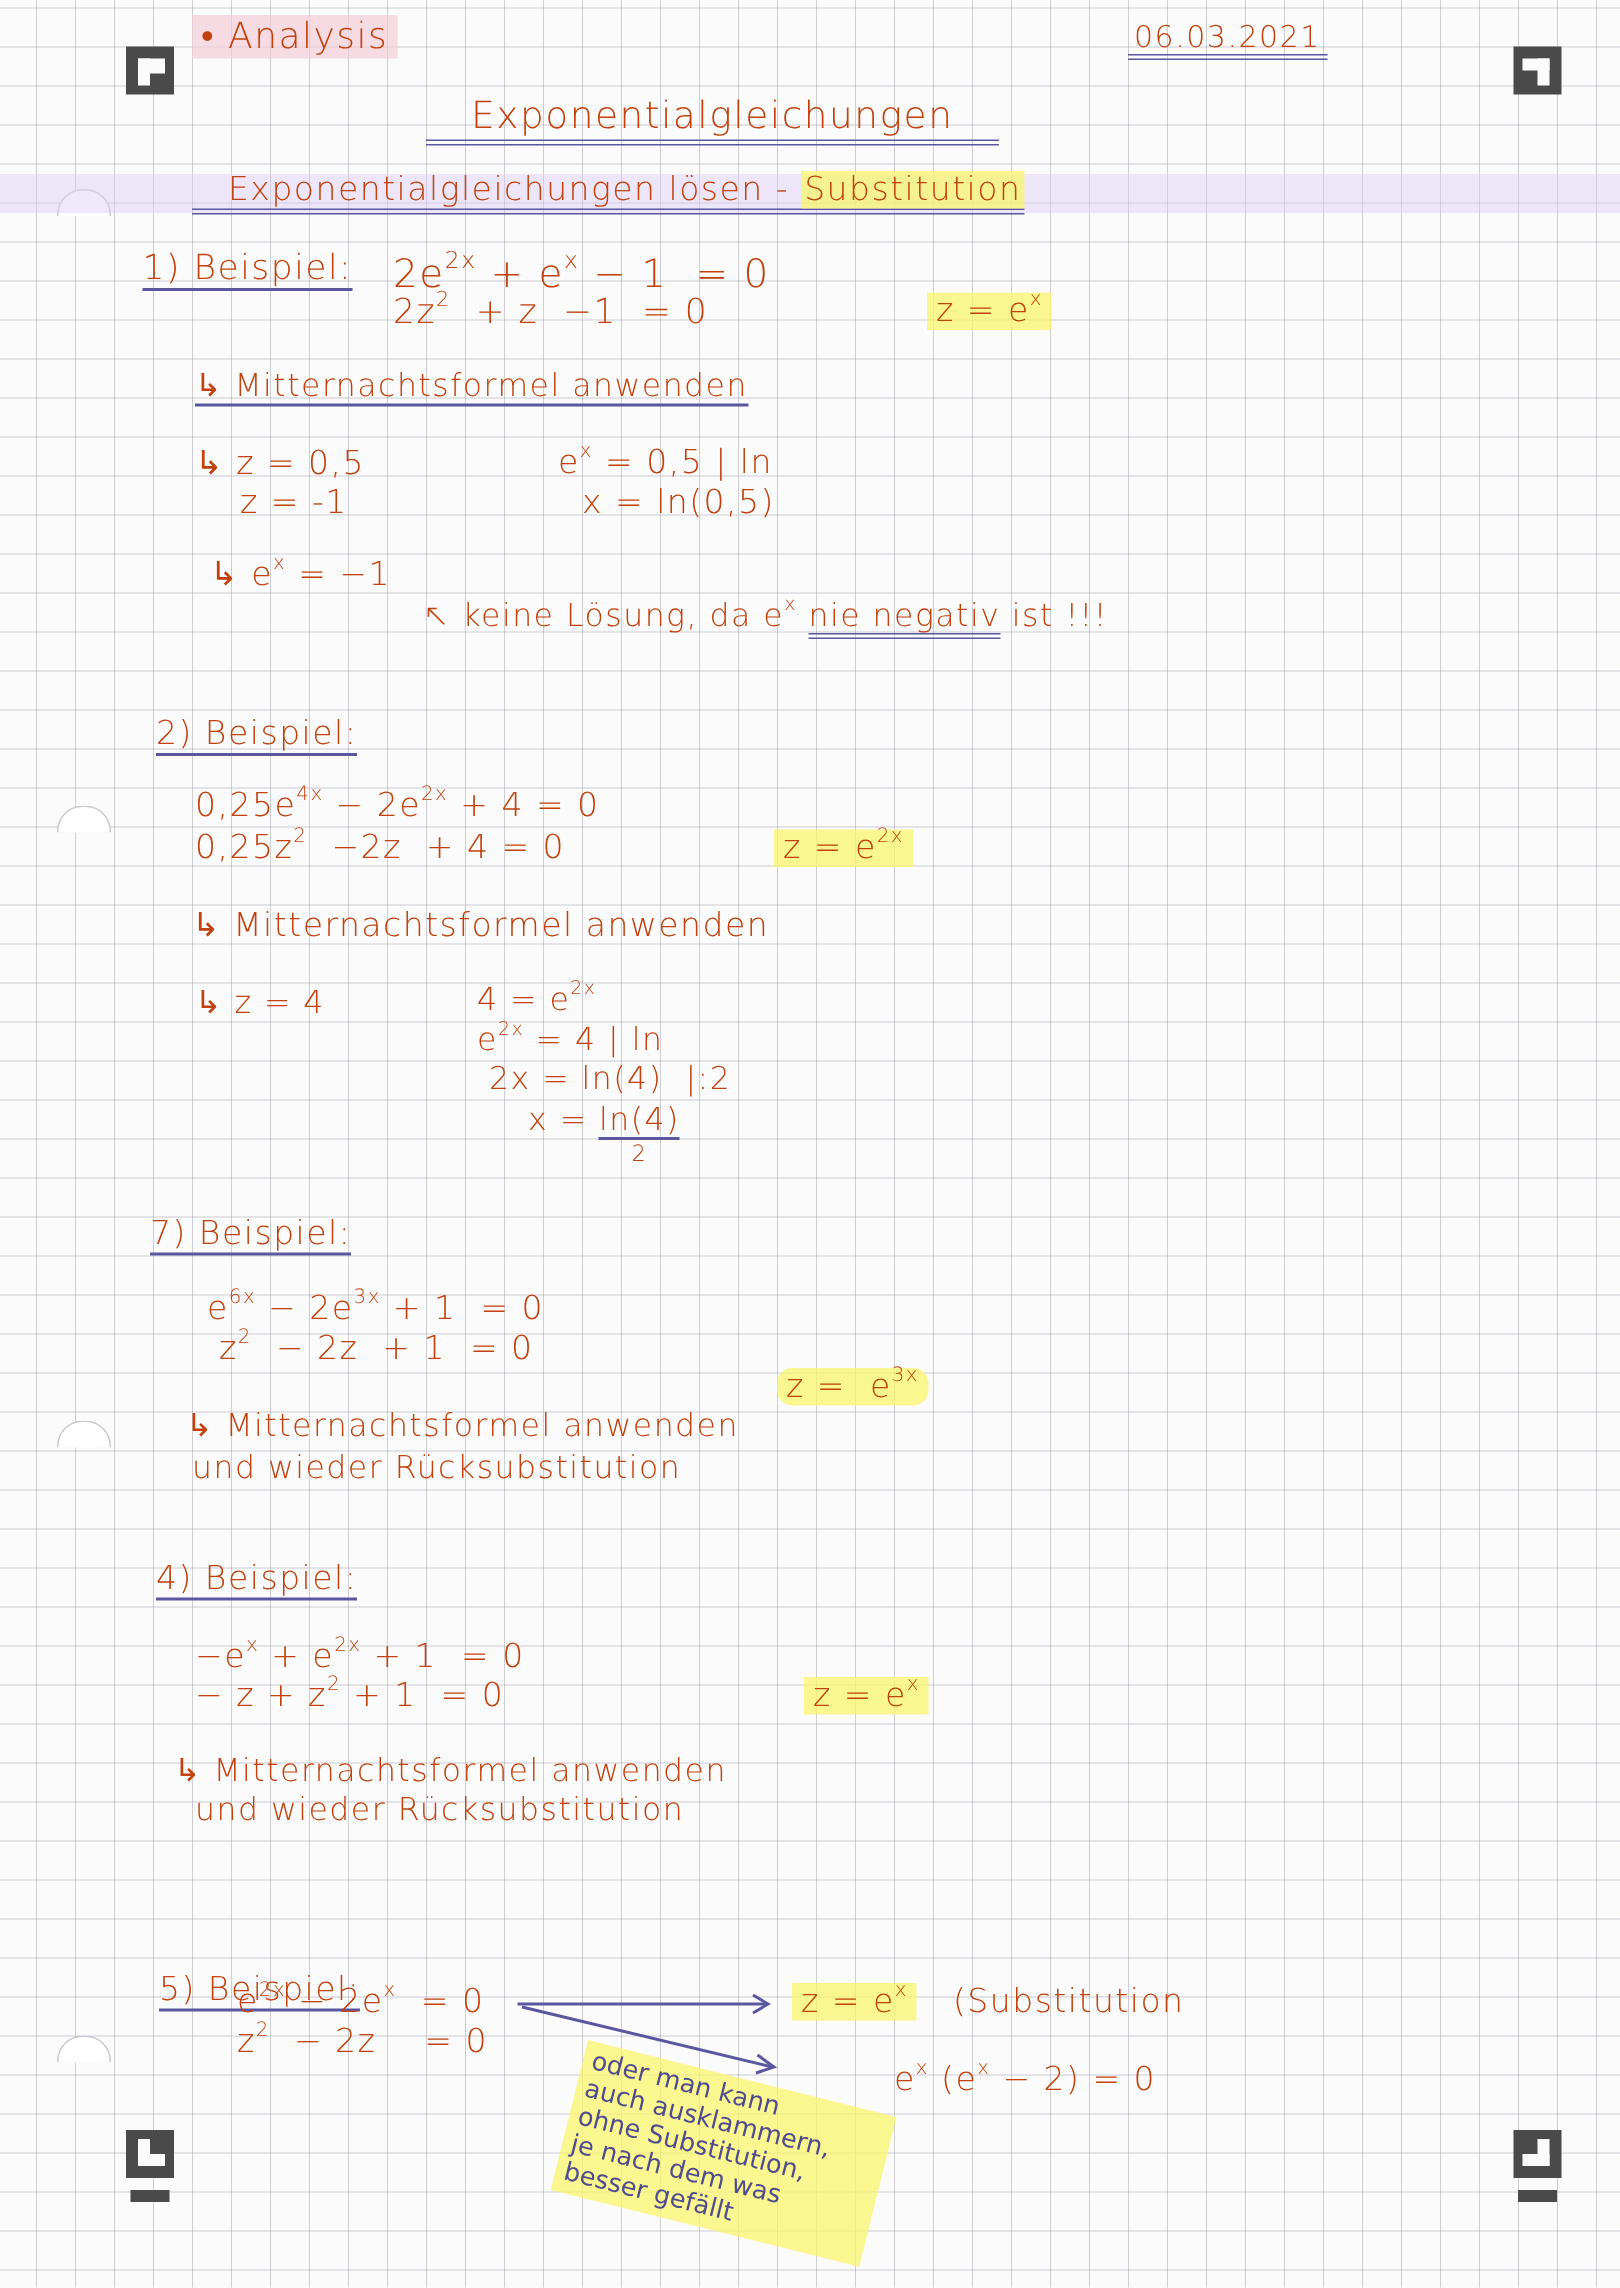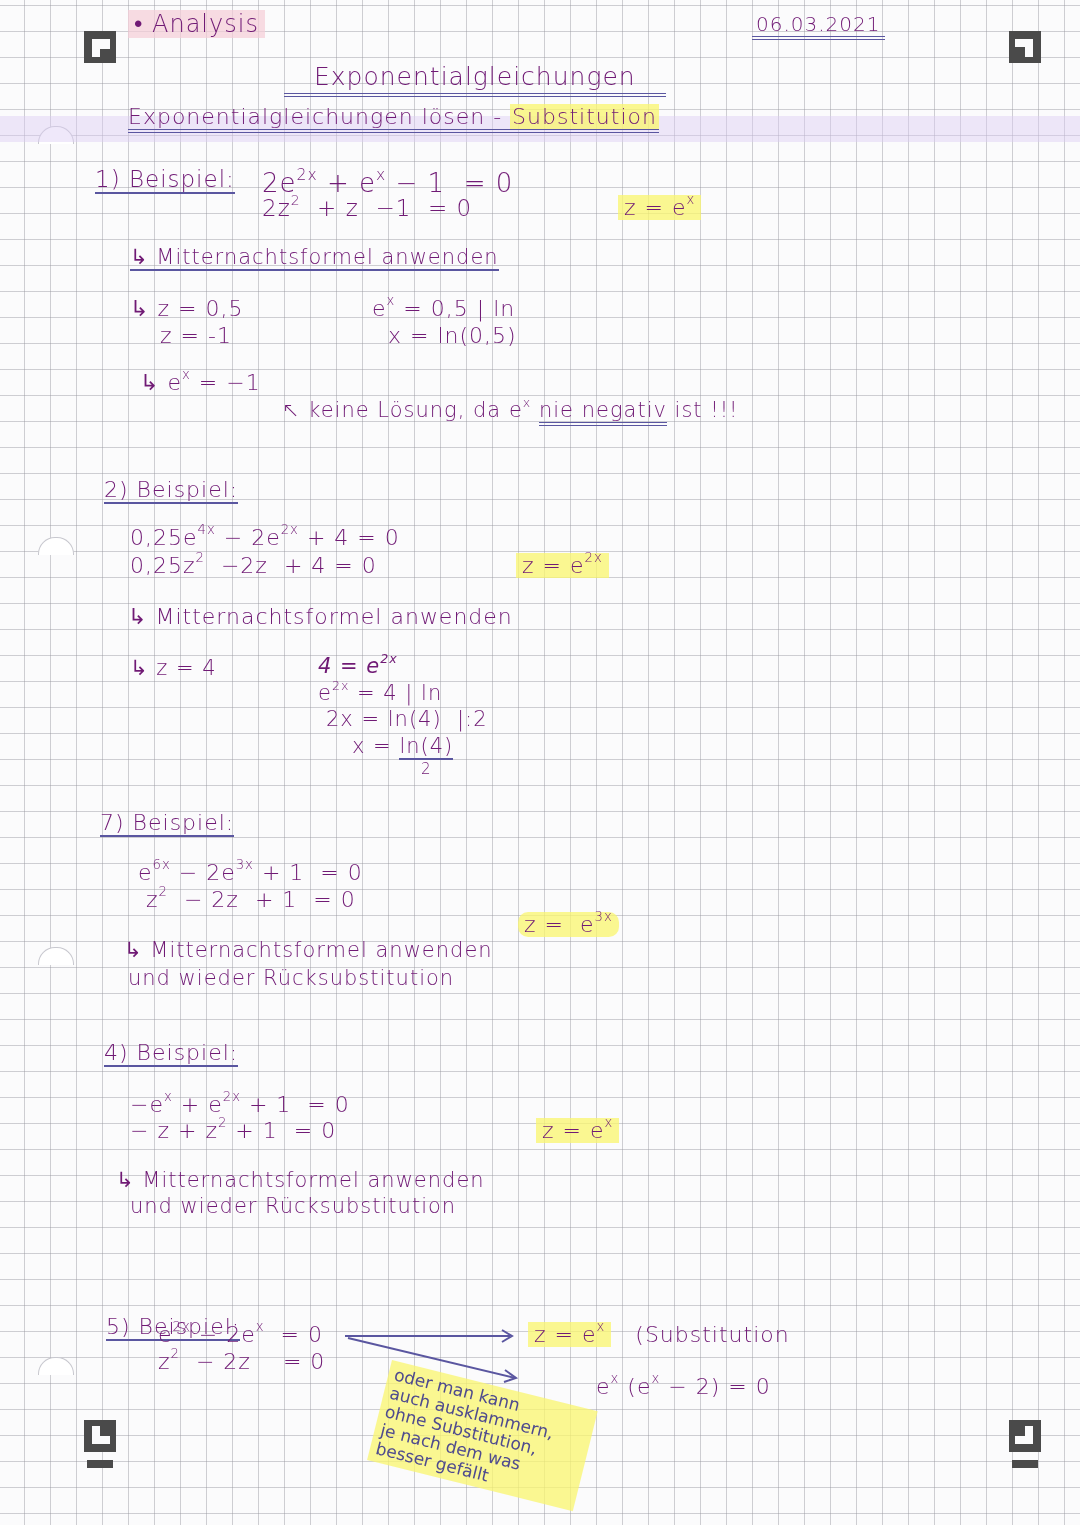--- a/index.html
+++ b/index.html
@@ -7,21 +7,21 @@
     width:1080px;height:1525px;position:relative;overflow:hidden;
     background-color:#fbfbfc;
     background-image:
       linear-gradient(to right, rgba(150,150,160,0.45) 1px, transparent 1px),
       linear-gradient(to bottom, rgba(150,150,160,0.45) 1px, transparent 1px);
     background-size:26px 26px;
     background-position:-2px 5px;
     font-family:"DejaVu Sans", sans-serif;
     color:#4d4a8c;
   }
-  .ink{position:absolute;white-space:nowrap;font-family:"DejaVu Sans", sans-serif;color:#701a75;font-weight:300;letter-spacing:1px;}
+  .ink{position:absolute;white-space:nowrap;font-family:"DejaVu Sans", sans-serif;color:#c2410c;font-weight:300;letter-spacing:1px;}
   .u{border-bottom:2px solid #5a56a0;}
   .uu{border-bottom:4px double #5a56a0;}
   .hl{background:rgba(250,245,110,0.75);padding:0 6px;}
   .hl-pink{background:rgba(245,205,215,0.7);padding:0 6px;}
   .band{position:absolute;left:0;width:1080px;height:26px;background:rgba(220,205,245,0.45);}
   .marker{position:absolute;width:32px;height:32px;background:#4a4a4a;}
   .marker .cut{position:absolute;background:#fbfbfc;}
   .bar{position:absolute;width:26px;height:8px;background:#4a4a4a;}
   .hole{position:absolute;left:38px;width:34px;height:17px;border-radius:17px 17px 0 0;border:1px solid #c8c8cf;border-bottom:none;background:#fff;}
   sup{font-size:60%;vertical-align:0.8em;line-height:0;}
@@ -56,21 +56,21 @@
 <div class="hole" style="top:126px;"></div>
 <div class="hole" style="top:537px;"></div>
 <div class="hole" style="top:947px;"></div>
 <div class="hole" style="top:1357px;"></div>
 
 <div class="ink hl-pink" style="left:128px;top:10px;font-size:24px;">• Analysis</div>
 <div class="ink uu" style="left:752px;top:12px;font-size:20px;padding:0 4px;">06.03.2021</div>
 <div class="ink uu" style="left:284px;top:62px;font-size:25px;padding:0 30px 2px;">Exponentialgleichungen</div>
 
 <div class="band" style="top:116px;"></div>
-<div class="ink uu" style="left:128px;top:104px;font-size:22px;">
+<div class="ink uu" style="left:128px;top:114px;font-size:22px;padding-left:24px;">
   <span>Exponentialgleichungen lösen - </span><span class="hl" style="padding:0 2px;">Substitution</span>
 </div>
 
 <div class="ink u" style="left:95px;top:166px;font-size:23px;">1) Beispiel:</div>
 <div class="ink" style="left:262px;top:168px;font-size:26px;">2e<sup>2x</sup> + e<sup>x</sup> − 1&nbsp; = 0</div>
 <div class="ink" style="left:262px;top:195px;font-size:23px;">2z<sup>2</sup>&nbsp; + z&nbsp; −1&nbsp; = 0</div>
 <div class="ink hl" style="left:618px;top:195px;font-size:22px;">z = e<sup>x</sup></div>
 <div class="ink u" style="left:130px;top:245px;font-size:21px;">↳ Mitternachtsformel anwenden</div>
 <div class="ink" style="left:130px;top:296px;font-size:22px;">↳ z = 0,5</div>
 <div class="ink" style="left:160px;top:323px;font-size:22px;">z = -1</div>
@@ -78,21 +78,21 @@
 <div class="ink" style="left:388px;top:323px;font-size:22px;">x = ln(0,5)</div>
 <div class="ink" style="left:140px;top:370px;font-size:22px;">↳ e<sup>x</sup> = −1</div>
 <div class="ink" style="left:282px;top:398px;font-size:21px;">↖ keine Lösung, da e<sup>x</sup> <span class="uu">nie negativ</span> ist !!!</div>
 
 <div class="ink u" style="left:104px;top:477px;font-size:22px;">2) Beispiel:</div>
 <div class="ink" style="left:130px;top:525px;font-size:22px;">0,25e<sup>4x</sup> − 2e<sup>2x</sup> + 4 = 0</div>
 <div class="ink" style="left:130px;top:553px;font-size:22px;">0,25z<sup>2</sup>&nbsp; −2z&nbsp; + 4 = 0</div>
 <div class="ink hl" style="left:516px;top:553px;font-size:22px;">z = e<sup>2x</sup></div>
 <div class="ink" style="left:128px;top:604px;font-size:22px;">↳ Mitternachtsformel anwenden</div>
 <div class="ink" style="left:130px;top:656px;font-size:21px;">↳ z = 4</div>
-<div class="ink" style="left:318px;top:654px;font-size:21px;font-style:italic;">4 = e<sup>2x</sup></div>
+<div class="ink" style="left:318px;top:654px;font-size:21px;">4 = e<sup>2x</sup></div>
 <div class="ink" style="left:318px;top:681px;font-size:21px;">e<sup>2x</sup> = 4 | ln</div>
 <div class="ink" style="left:326px;top:707px;font-size:21px;">2x = ln(4)&nbsp; |:2</div>
 <div class="ink" style="left:352px;top:734px;font-size:21px;">x = <span style="display:inline-block;text-align:center;vertical-align:top;"><span style="border-bottom:2px solid #5a56a0;display:block;">ln(4)</span><span class="sm" style="display:block;font-size:15px;">2</span></span></div>
 
 <div class="ink u" style="left:100px;top:810px;font-size:22px;">7) Beispiel:</div>
 <div class="ink" style="left:138px;top:860px;font-size:22px;">e<sup>6x</sup> − 2e<sup>3x</sup> + 1&nbsp; = 0</div>
 <div class="ink" style="left:146px;top:887px;font-size:22px;">z<sup>2</sup>&nbsp; − 2z&nbsp; + 1&nbsp; = 0</div>
 <div class="ink hl" style="left:518px;top:912px;font-size:22px;border-radius:10px;">z = &nbsp;e<sup>3x</sup></div>
 <div class="ink" style="left:124px;top:938px;font-size:21px;">↳ Mitternachtsformel anwenden</div>
 <div class="ink" style="left:128px;top:966px;font-size:21px;">und wieder Rücksubstitution</div>

